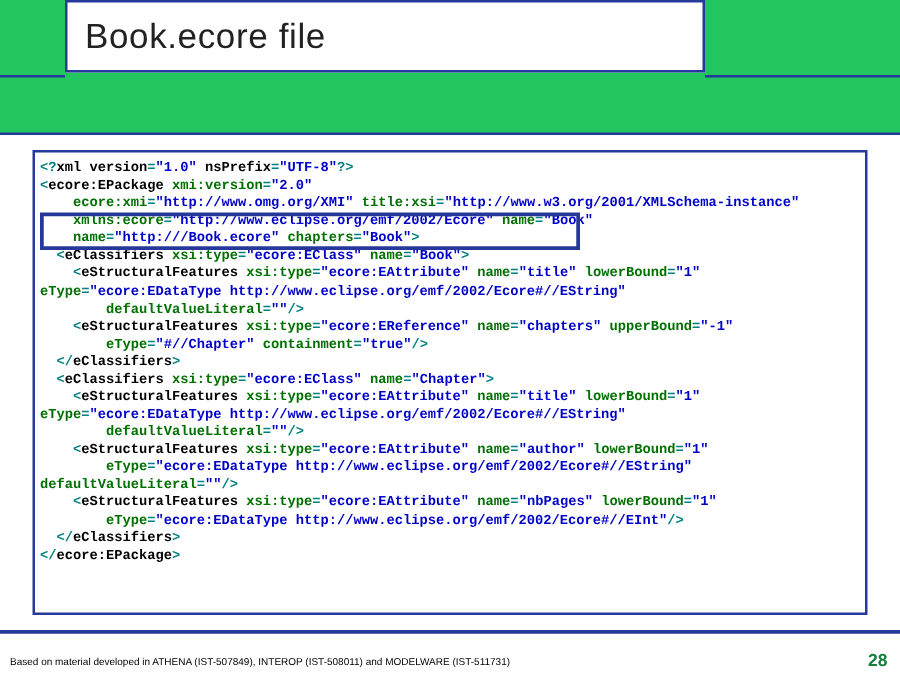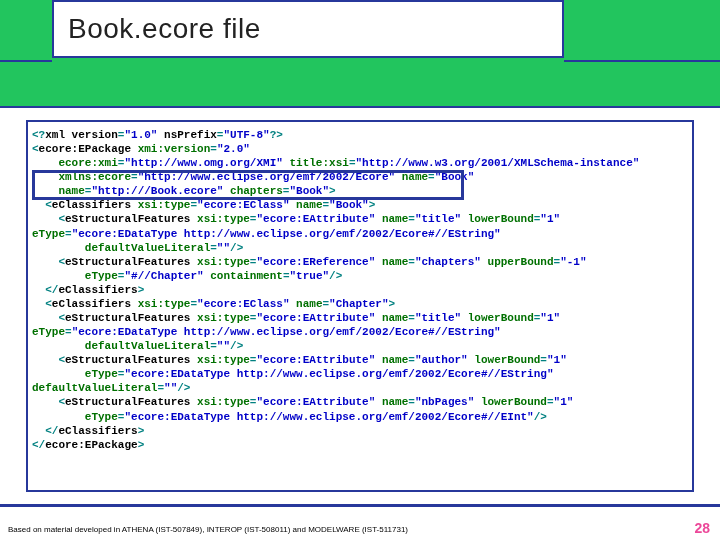--- a/index.html
+++ b/index.html
@@ -22,21 +22,21 @@
   .s-blue  { color: #0000c8; }
   .s-green { color: #007000; }
   .s-dark  { color: #000; }
 
   .highlight-box { position: absolute; border: 3px solid #27389b; pointer-events: none; }
   .hl1 { left: 32px; top: 170px; width: 432px; height: 30px; }
 
   .footer { position: absolute; left: 0; right: 0; bottom: 0; height: 36px; margin-top: 12px; }
   .footer-line { position: absolute; left: 0; right: 0; top: 0; height: 3px; background: #27389b; }
   .footer-text { position: absolute; left: 8px; bottom: 6px; font-size: 8px; color: #000; }
-  .page-num { position: absolute; right: 10px; bottom: 4px; font-size: 14px; font-weight: bold; color: #ec4899; }
+  .page-num { position: absolute; right: 10px; bottom: 4px; font-size: 14px; font-weight: bold; color: #15803d; }
 </style>
 </head>
 <body>
 
 <div class="slide">
 
   <div class="header">
     <div class="title-bar">
       <h1>Book.ecore file</h1>
     </div>

